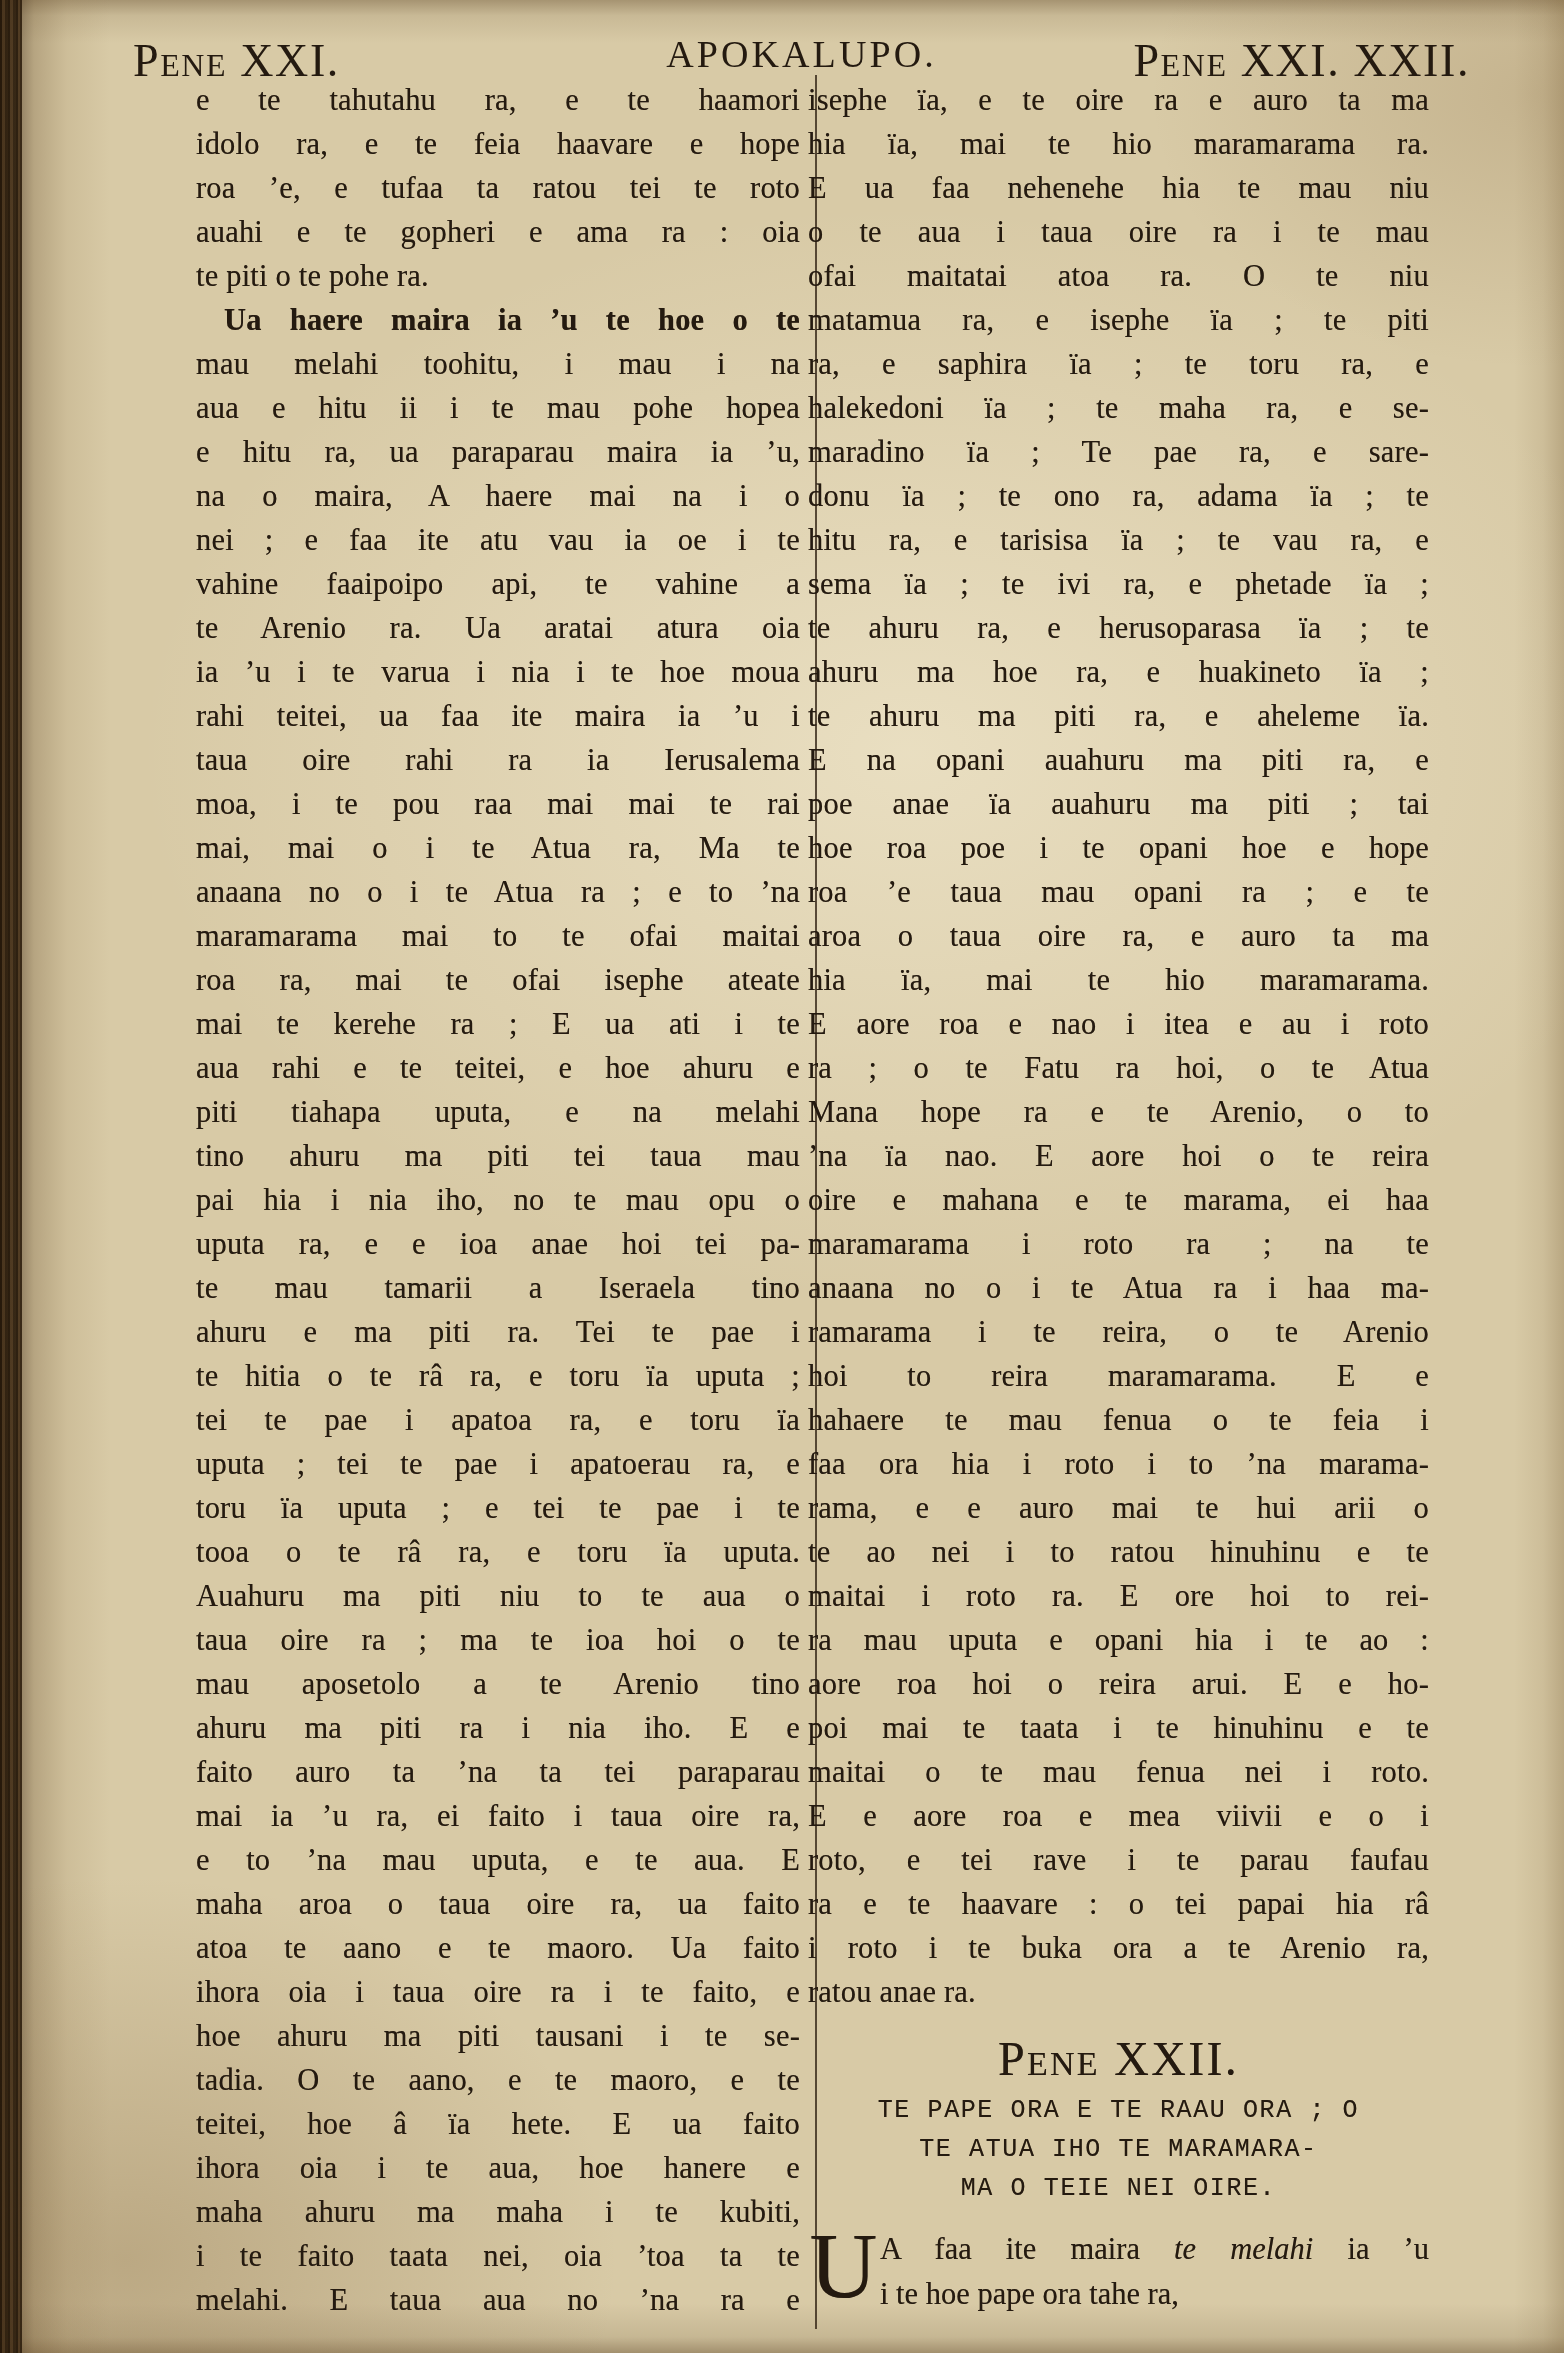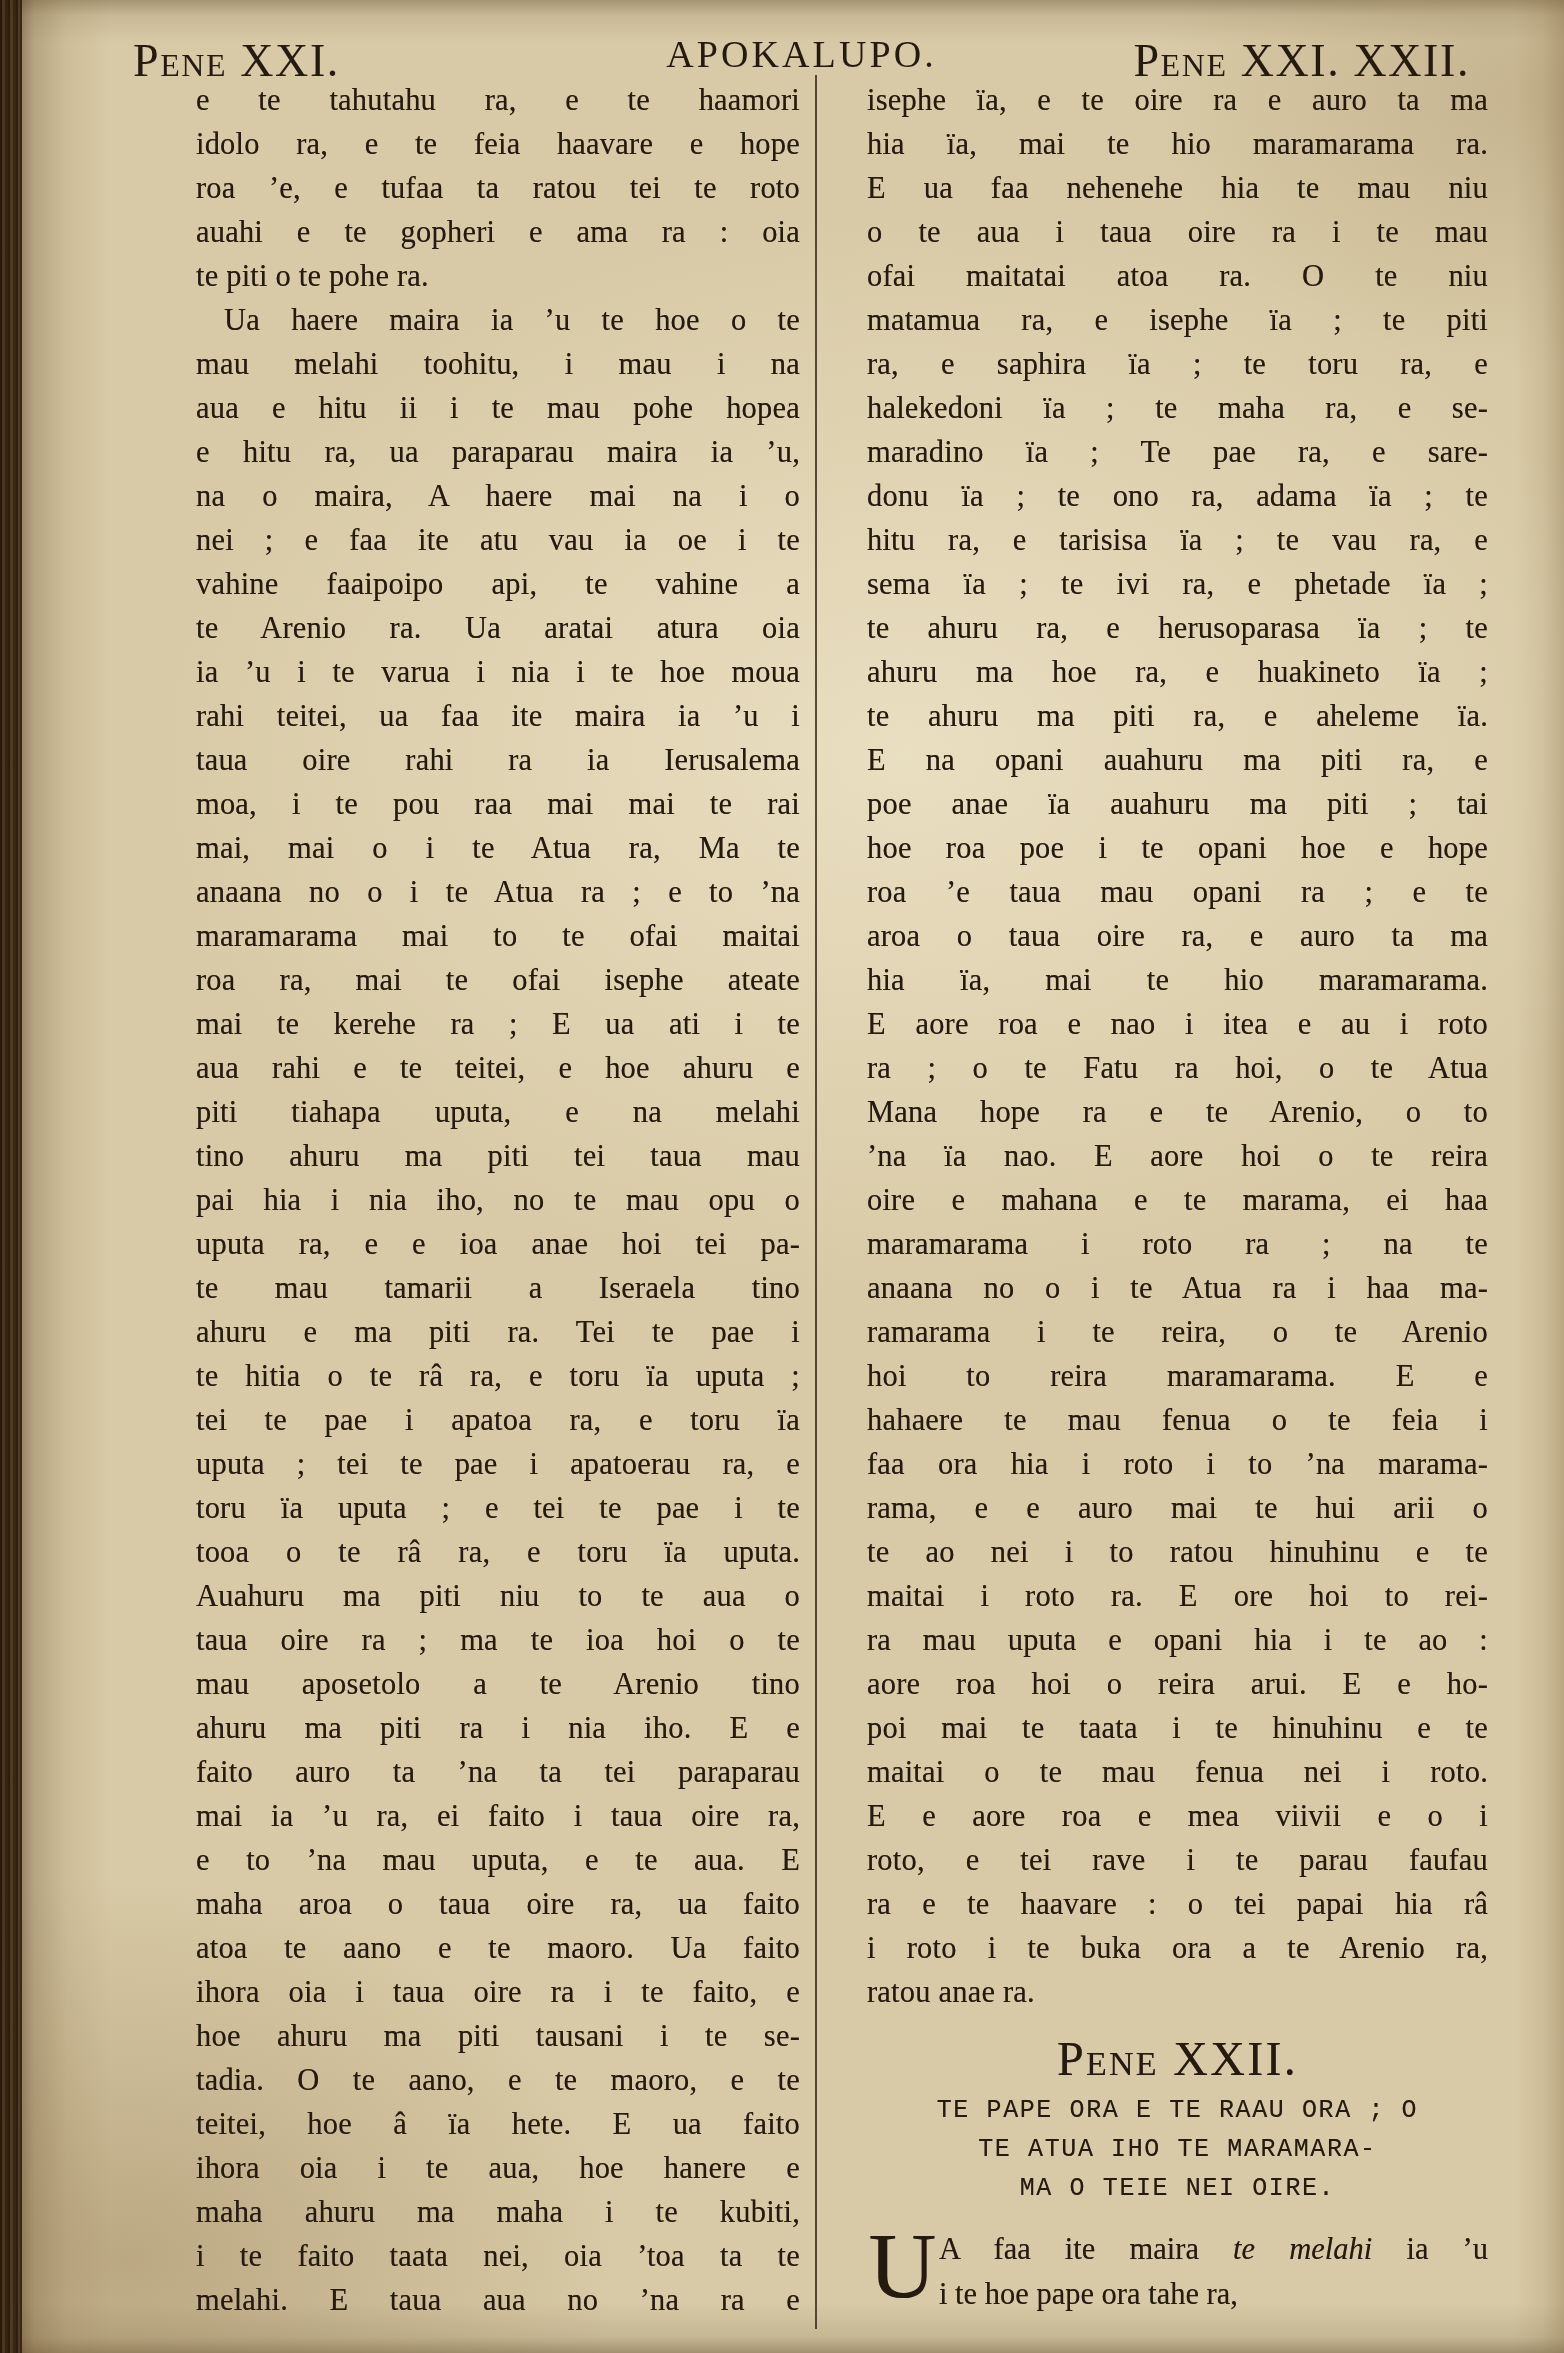--- a/index.html
+++ b/index.html
@@ -25,30 +25,30 @@
     opacity:.9;
   }
   .header{position:absolute;top:34px;left:133px;right:95px;height:50px;}
   .rh{position:absolute;top:0;font-size:46px;font-variant:small-caps;letter-spacing:1.6px;white-space:nowrap;}
   .rh-left{left:0;}
   .rh-right{right:0;}
   .rh-center{position:absolute;left:0;right:0;top:-1.6px;text-align:center;font-size:38px;letter-spacing:3.1px;font-variant:normal;}
   .divider{position:absolute;left:815px;top:75px;width:1.6px;height:2254px;background:rgba(52,38,22,0.8);}
   .column{position:absolute;top:78px;}
   .left-col{left:196px;width:604px;}
-  .right-col{left:867px;width:621px;}
+  .right-col{left:808px;width:621px;}
   .tline{
     position:relative;height:44px;line-height:44px;
     font-size:30.5px;letter-spacing:0.2px;
     text-align:justify;text-align-last:justify;
     overflow:hidden;
     text-shadow:0 0 0.5px rgba(40,25,10,0.55);
   }
   .tline.short{text-align:right;text-align-last:left;}
-  .tline.ind{padding-left:28px;}
+  .tline.ind{padding-left:28px;font-weight:bold;}
   .chapter-start{margin-top:23.5px;}
   .ch-head{
     margin:0 0 11px;text-align:center;font-weight:normal;
     font-size:48px;line-height:42px;font-variant:small-caps;letter-spacing:2.3px;
     text-shadow:0 0 0.5px rgba(40,25,10,0.55);
   }
   .sub-line{
     text-align:center;font-size:25px;line-height:39px;letter-spacing:1.6px;
     text-shadow:0 0 0.4px rgba(40,25,10,0.5);
     font-family:Liberation Mono, monospace;

